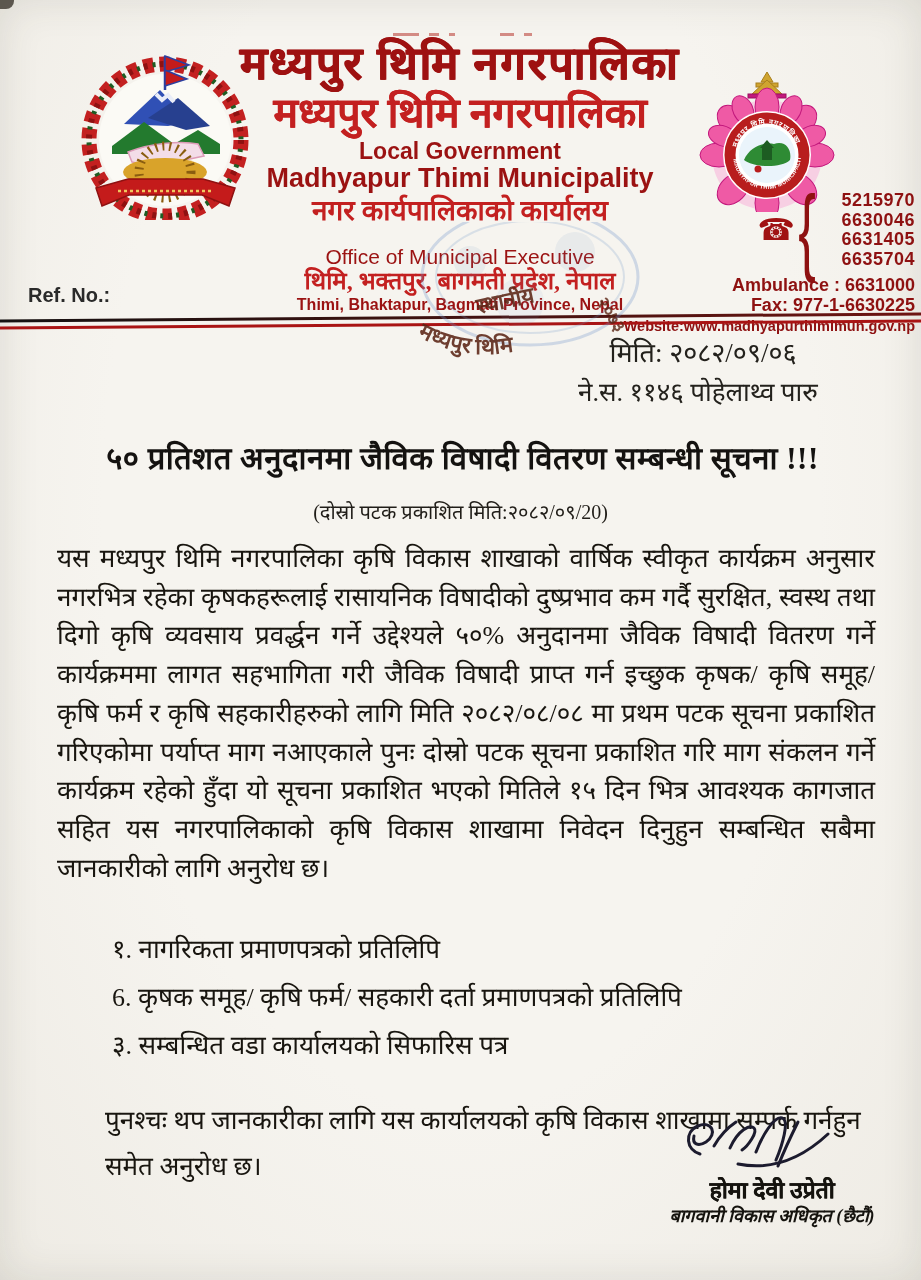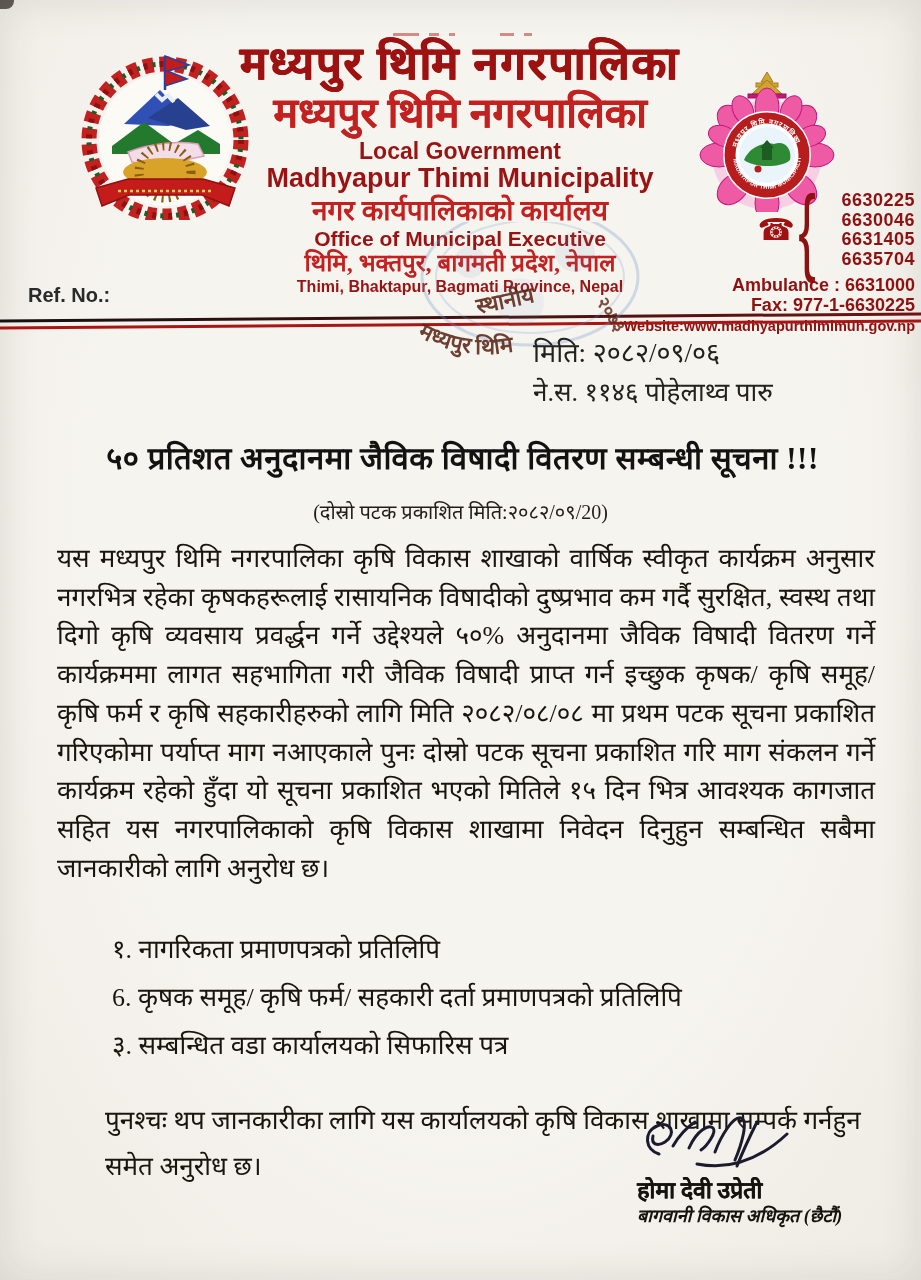--- a/index.html
+++ b/index.html
@@ -13,21 +13,21 @@
   .header-center{position:absolute;left:150px;width:620px;top:38px;text-align:center;}
   .scribble{position:absolute;left:388px;top:24px;width:240px;height:14px;opacity:.55;}
   .scribble i{display:inline-block;height:0;border-top:3px solid #b8372f;margin:0 5px;vertical-align:middle;filter:blur(.6px);}
   .local-govt{font-size:25px;font-weight:bold;color:#bd1a1a;line-height:27px;}
   .ranjana{font-size:45px;font-weight:900;color:#9e1111;line-height:52px;letter-spacing:2px;
            transform:scaleY(1.02);text-shadow:0.6px 0 0 #9e1111, -0.6px 0 0 #9e1111;}
   .name-np{font-size:41px;font-weight:900;color:#c32020;line-height:46px;text-shadow:0.5px 0 0 #c32020;}
   .lg-en{font-size:23px;font-weight:bold;color:#9b1212;line-height:25px;font-family:"Liberation Sans","DejaVu Sans",sans-serif;margin-top:3px;}
   .muni-en{font-size:27px;font-weight:bold;color:#9b1212;line-height:29px;font-family:"Liberation Sans","DejaVu Sans",sans-serif;}
   .office-np{font-size:28px;font-weight:900;color:#c32020;line-height:32px;margin-top:2px;}
-  .office-en{font-size:21px;font-weight:bold;color:#9b1212;line-height:23px;font-family:"Liberation Sans","DejaVu Sans",sans-serif;}
+  .office-en{font-size:21px;font-weight:normal;color:#9b1212;line-height:23px;font-family:"Liberation Sans","DejaVu Sans",sans-serif;margin-top:18px;}
   .addr-np{font-size:24px;font-weight:900;color:#c32020;line-height:27px;}
   .addr-en{font-size:16px;font-weight:bold;color:#9b1212;line-height:19px;font-family:"Liberation Sans","DejaVu Sans",sans-serif;}
 
   
   .contact{position:absolute;right:6px;top:190px;text-align:right;color:#8e1111;
            font-family:"Liberation Sans","DejaVu Sans",sans-serif;font-weight:bold;}
   .phone-row{display:flex;align-items:center;justify-content:flex-end;}
   .tel-icon{font-size:30px;line-height:30px;color:#a01212;margin-right:-4px;}
   .brace{font-size:96px;font-weight:normal;line-height:80px;transform:scaleX(.55);color:#8e1111;}
   .phone-list{text-align:right;width:92px;}
@@ -41,37 +41,37 @@
 
   
   .divider{position:absolute;left:-6px;right:-6px;top:316px;transform:rotate(-0.45deg);}
   .divider .l1{height:3px;background:linear-gradient(90deg,#141111,#4a1210 60%,#6e1412);margin-bottom:4px;}
   .divider .l2{height:3px;background:#a91414;}
 
   
   .stamp{position:absolute;left:400px;top:222px;width:260px;height:150px;pointer-events:none;}
 
   
-  .dateblock{position:absolute;right:48px;top:332px;width:340px;text-align:left;color:#23211c;}
+  .dateblock{position:absolute;right:48px;top:332px;width:340px;text-align:center;color:#23211c;}
   .dateblock .d1{font-size:27px;line-height:42px;}
   .dateblock .d2{font-size:26px;line-height:38px;padding-right:10px;}
 
   
   .title{position:absolute;left:4px;right:0;top:436px;text-align:center;font-size:31px;font-weight:bold;
          color:#141210;letter-spacing:.5px;}
   .subtitle{position:absolute;left:0;right:0;top:498px;text-align:center;font-size:20px;color:#201d18;}
   .bodytext{position:absolute;left:57px;top:540px;width:818px;font-size:26px;line-height:38.7px;
             text-align:justify;color:#18150f;}
   .docs-head{position:absolute;left:57px;top:893px;font-size:26px;color:#18150f;}
   .docs{position:absolute;left:112px;top:936px;font-size:26px;color:#18150f;}
   .docs div{margin-bottom:21px;line-height:27px;}
   .postscript{position:absolute;left:105px;top:1058px;width:778px;font-size:26px;line-height:46px;color:#18150f;margin-top:40px;}
 
   
-  .sig{position:absolute;right:14px;top:1112px;width:270px;text-align:left;color:#15130e;}
+  .sig{position:absolute;right:14px;top:1112px;width:270px;text-align:center;color:#15130e;}
   .sig .scrawl{margin-right:28px;}
   .sig .name{font-size:23px;font-weight:900;line-height:26px;text-shadow:.4px 0 0 #15130e;}
   .sig .desig{font-size:18px;font-weight:bold;line-height:24px;font-style:italic;}
 </style>
 </head>
 <body>
 
 <div class="page">
 
   <div class="corner-blot"></div>
@@ -148,21 +148,21 @@
     <div class="office-en">Office of Municipal Executive</div>
     <div class="addr-np">थिमि, भक्तपुर, बागमती प्रदेश, नेपाल</div>
     <div class="addr-en">Thimi, Bhaktapur, Bagmati Province, Nepal</div>
   </div>
 
   <div class="contact">
     <div class="phone-row">
       <span class="tel-icon">☎</span>
       <span class="brace">{</span>
       <span class="phone-list">
-        <div>6630225</div>
+        <div>5215970</div>
         <div>6630046</div>
         <div>6631405</div>
         <div>6635704</div>
       </span>
     </div>
     <div class="amb">Ambulance : 6631000</div>
     <div class="fax">Fax: 977-1-6630225</div>
     <div class="web">Website:www.madhyapurthimimun.gov.np</div>
   </div>
 

